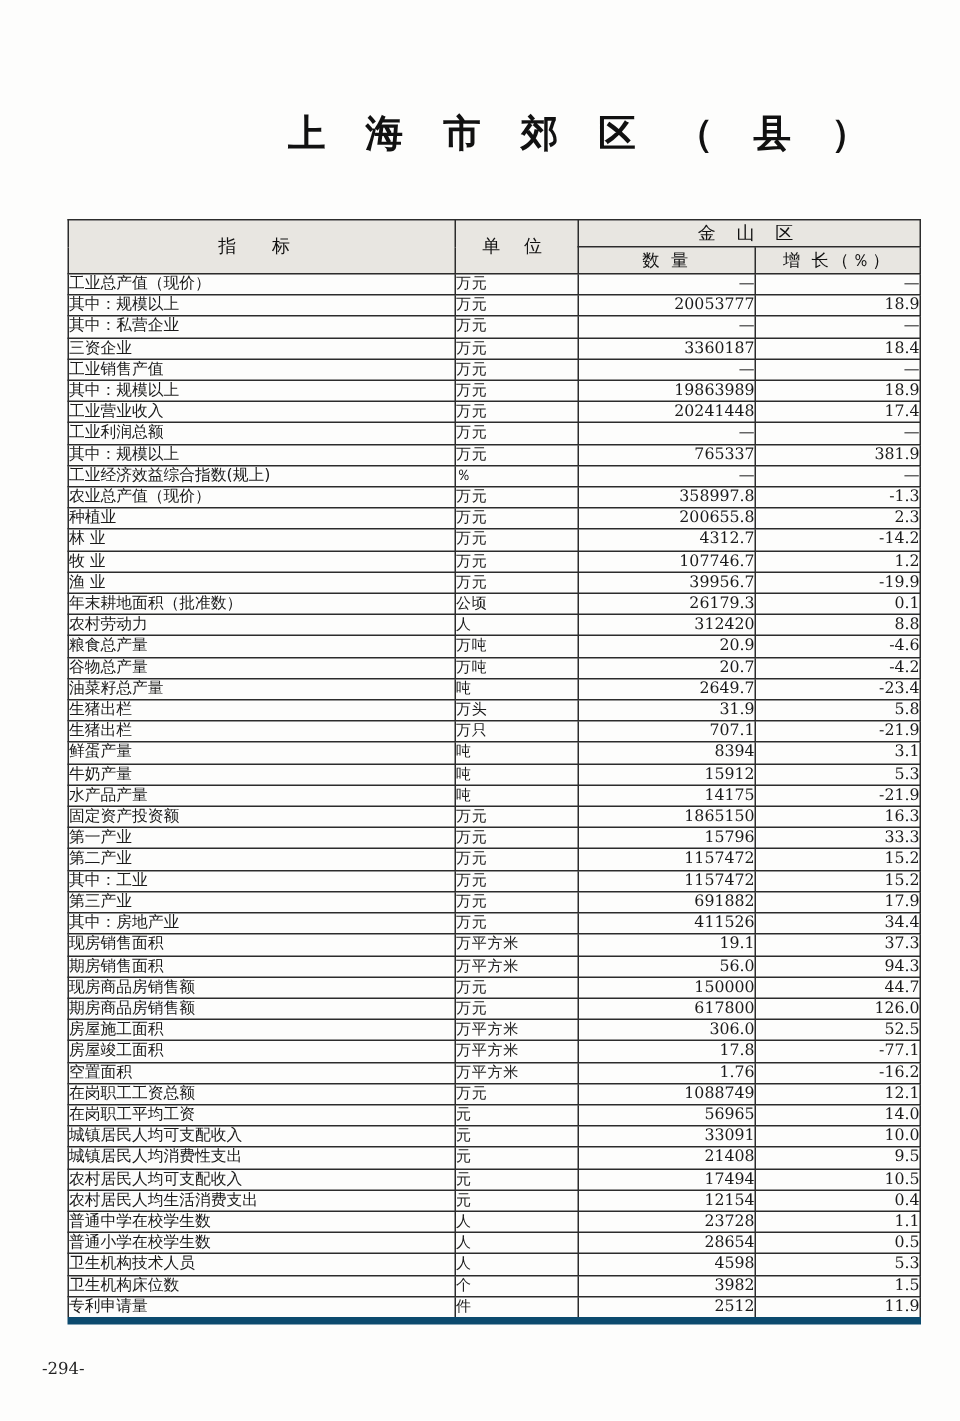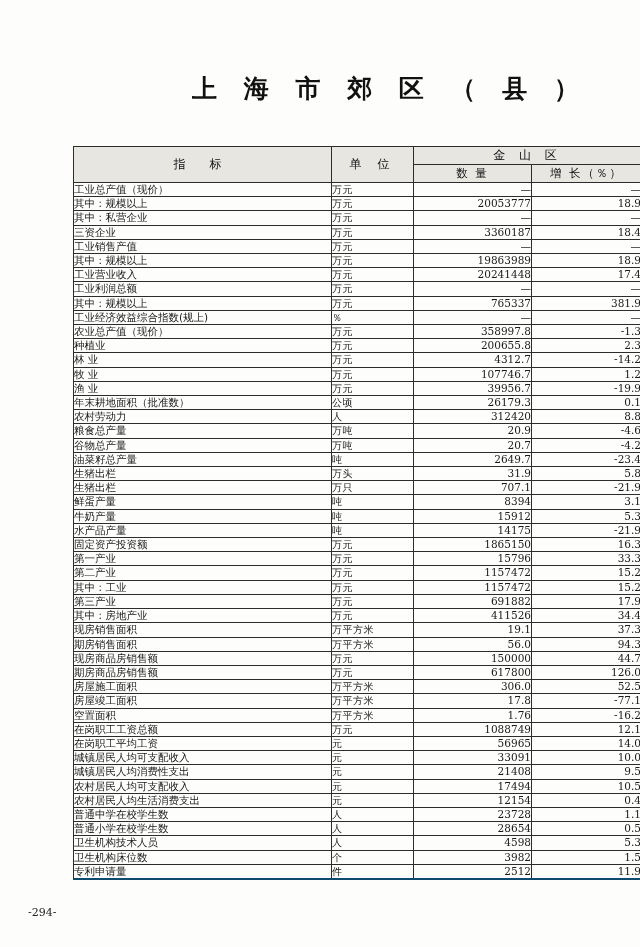--- a/index.html
+++ b/index.html
@@ -31,21 +31,21 @@
     box-sizing: border-box;
     font-family: "DejaVu Serif", serif;
     font-weight: bold;
     font-size: 25px;
     letter-spacing: 9px;
     color: #111;
   }
   .table-wrap {
     position: absolute;
     top: 146px;
-    left: 52px;
+    left: 24px;
     width: 568px;
     padding-left: 21px;
   }
   table.main {
     border-collapse: collapse;
     width: 568px;
     table-layout: fixed;
     font-size: 10.5px;
   }
   table.main th, table.main td {
@@ -83,21 +83,21 @@
   }
   tbody td {
     border-left: 1px solid #2c2c2c;
     border-right: 1px solid #2c2c2c;
     border-top: none;
     border-bottom: none;
     height: 13.2px;
     line-height: 13.2px;
   }
   tbody tr:first-child td { border-top: 1px solid #2c2c2c; }
-  tbody tr:last-child td { border-bottom: 2px solid #0c4a6e; }
+  tbody tr:last-child td { border-bottom: 5px solid #0c4a6e; }
   td.c-name {
     text-align: left;
     white-space: nowrap;
     font-size: 10.5px;
     padding-left: 3px;
     letter-spacing: 0px;
   }
   td.c-unit {
     font-size: 10px;
     letter-spacing: 0.5px;

